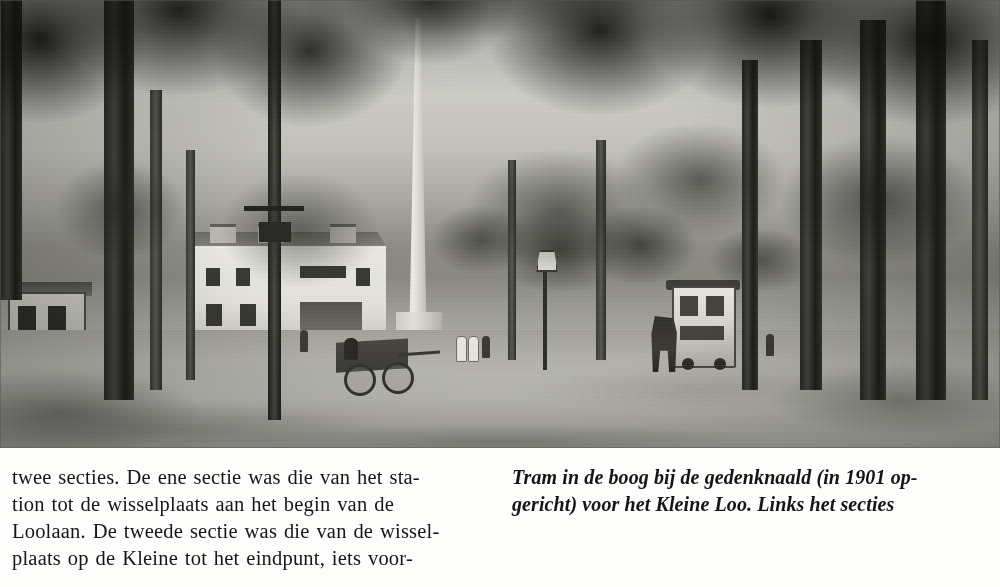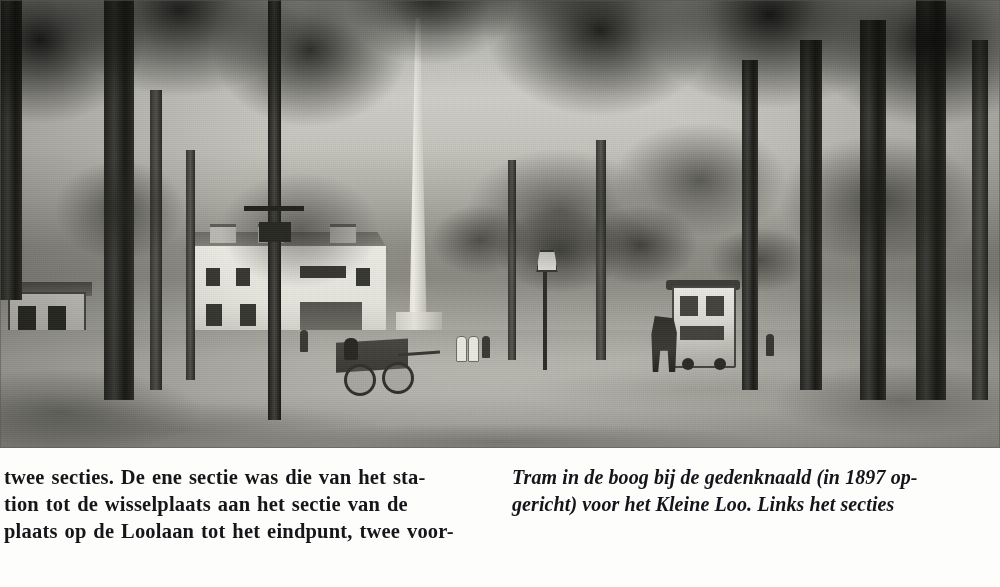--- a/index.html
+++ b/index.html
@@ -378,23 +378,22 @@
     top: 448px;
     width: 1000px;
     height: 139px;
     background: #fdfdfb;
   }
   .col {
     position: absolute;
     top: 16px;
   }
   .col-left {
-    left: 4px;
+    left: 12px;
     width: 474px;
-    font-weight: bold;
   }
   .col-right {
     left: 512px;
     width: 484px;
   }
   .body-line {
     font-family: "Liberation Serif", serif;
     font-size: 20.5px;
     line-height: 27px;
     color: #16161a;
@@ -507,25 +506,26 @@
 
     <div class="grain"></div>
     <div class="vignette"></div>
     <div class="photo-edge"></div>
   </div>
 
   <div class="text-area">
 
     <div class="col col-left">
       <div class="body-line justified">twee secties. De ene sectie was die van het sta-</div>
-      <div class="body-line justified">tion tot de wisselplaats aan het sectie van de</div>
-      <div class="body-line justified">plaats op de Loolaan tot het eindpunt, twee voor-</div>
+      <div class="body-line justified">tion tot de wisselplaats aan het begin van de</div>
+      <div class="body-line justified">Loolaan. De tweede sectie was die van de wissel-</div>
+      <div class="body-line justified">plaats op de Kleine tot het eindpunt, iets voor-</div>
     </div>
 
     <div class="col col-right">
-      <div class="caption-line">Tram in de boog bij de gedenknaald (in 1897 op-</div>
+      <div class="caption-line">Tram in de boog bij de gedenknaald (in 1901 op-</div>
       <div class="caption-line">gericht) voor het Kleine Loo. Links het secties</div>
     </div>
 
   </div>
 
   <div class="clip-bottom"></div>
 </div>
 
 </body></html>

